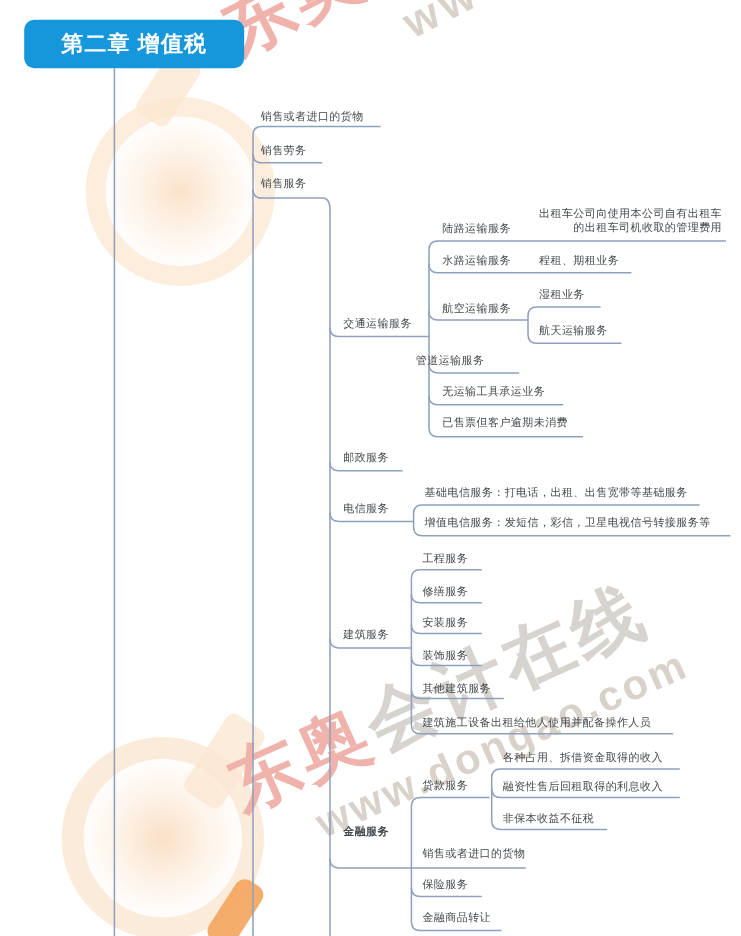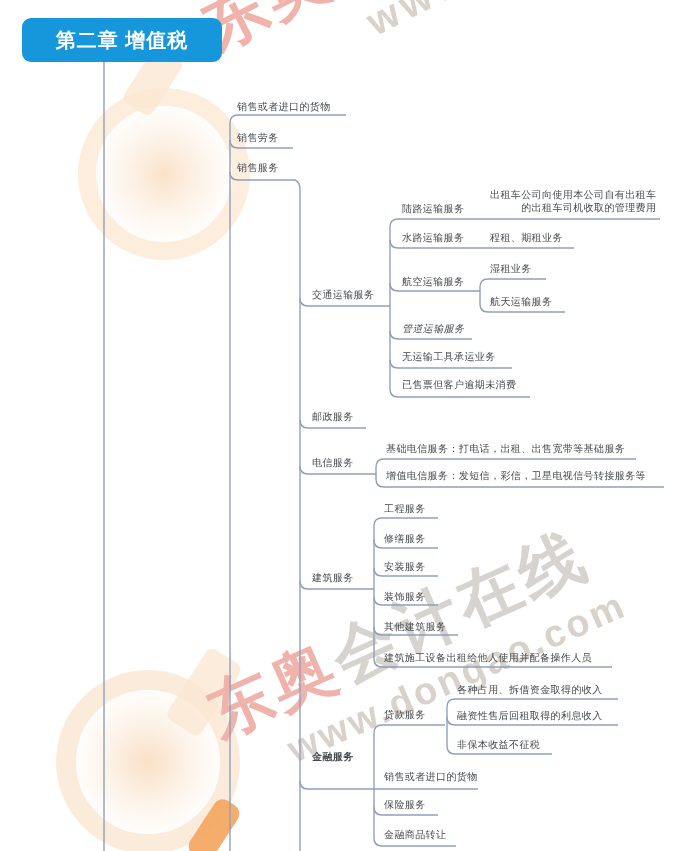--- a/index.html
+++ b/index.html
@@ -110,21 +110,21 @@
       <div class="node" style="left: 237px; top: 161px;">销售服务</div>
       <div class="node" style="left: 312px; top: 288px;">交通运输服务</div>
       <div class="node" style="left: 402px; top: 202px;">陆路运输服务</div>
       <div class="node" style="left: 490px; top: 188px;">出租车公司向使用本公司自有出租车
 的出租车司机收取的管理费用</div>
       <div class="node" style="left: 402px; top: 231px;">水路运输服务</div>
       <div class="node" style="left: 490px; top: 231px;">程租、期租业务</div>
       <div class="node" style="left: 402px; top: 275px;">航空运输服务</div>
       <div class="node" style="left: 490px; top: 262px;">湿租业务</div>
       <div class="node" style="left: 490px; top: 295px;">航天运输服务</div>
-      <div class="node" style="left: 402px; top: 322px; font-style: italic;">管道运输服务</div>
+      <div class="node" style="left: 378px; top: 322px;">管道运输服务</div>
       <div class="node" style="left: 402px; top: 350px;">无运输工具承运业务</div>
       <div class="node" style="left: 402px; top: 378px;">已售票但客户逾期未消费</div>
       <div class="node" style="left: 312px; top: 410px;">邮政服务</div>
       <div class="node" style="left: 312px; top: 456px;">电信服务</div>
       <div class="node" style="left: 386px; top: 442px;">基础电信服务：打电话，出租、出售宽带等基础服务</div>
       <div class="node" style="left: 386px; top: 469px;">增值电信服务：发短信，彩信，卫星电视信号转接服务等</div>
       <div class="node" style="left: 312px; top: 571px;">建筑服务</div>
       <div class="node" style="left: 384px; top: 502px;">工程服务</div>
       <div class="node" style="left: 384px; top: 532px;">修缮服务</div>
       <div class="node" style="left: 384px; top: 560px;">安装服务</div>

